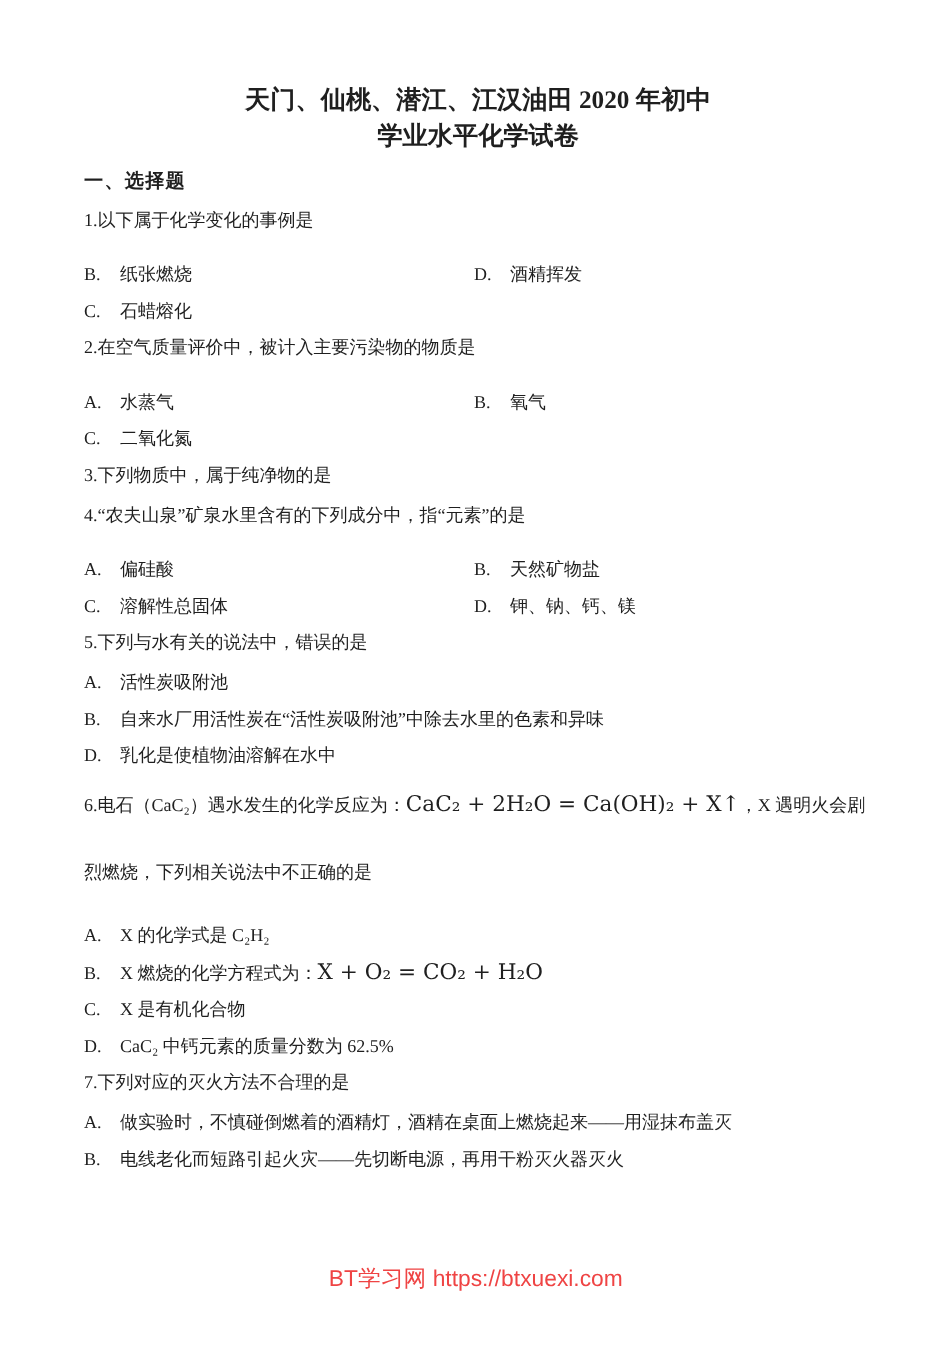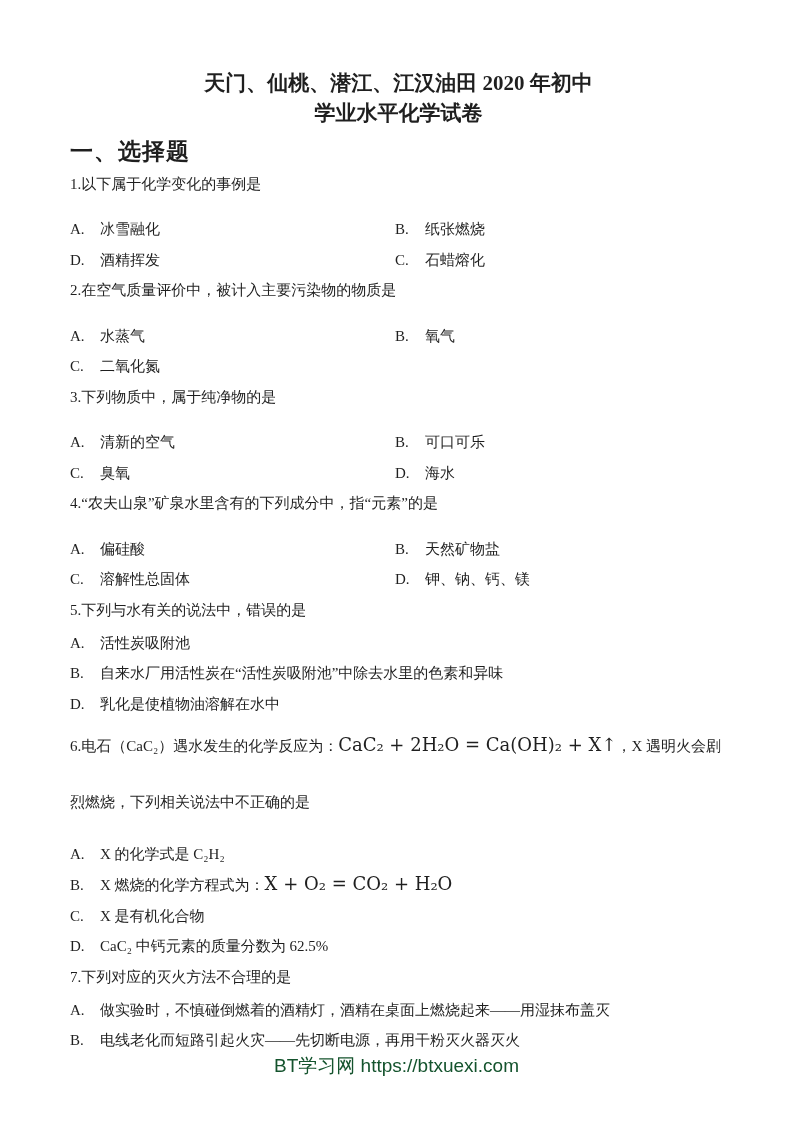--- a/index.html
+++ b/index.html
@@ -16,21 +16,21 @@
   }
   .title {
     text-align: center;
     font-size: 21px;
     font-weight: bold;
     line-height: 30px;
     margin: 0;
   }
   .title.second { }
   .section-heading {
-    font-size: 23px;
+    font-size: 16px;
     font-weight: bold;
     line-height: 20px;
     margin: 14px 0 0 0;
     letter-spacing: 1px;
   }
   .line {
     font-size: 15px;
     line-height: 18px;
     margin-top: 12.5px;
   }
@@ -51,60 +51,53 @@
     line-height: 56px;
     margin-top: 4px;
   }
   .footer {
     position: absolute;
     left: 0; right: 0;
     top: 1053px;
     text-align: center;
     font-family: "Liberation Sans", sans-serif;
     font-size: 19px;
-    color: #14532d;
+    color: #ef4444;
   }
 </style>
 </head>
 <body>
 
 <div class="content">
 
   <h1 class="title">天门、仙桃、潜江、江汉油田 2020 年初中</h1>
   <h1 class="title second">学业水平化学试卷</h1>
 
   <h2 class="section-heading">一、选择题</h2>
 
   <section>
     <p class="line">1.以下属于化学变化的事例是</p>
     <div class="optgrid">
-      <div class="line"><span class="letter">A.</span><span>冰雪融化</span></div>
       <div class="line"><span class="letter">B.</span><span>纸张燃烧</span></div>
       <div class="line"><span class="letter">D.</span><span>酒精挥发</span></div>
       <div class="line"><span class="letter">C.</span><span>石蜡熔化</span></div>
     </div>
   </section>
 
   <section>
     <p class="line">2.在空气质量评价中，被计入主要污染物的物质是</p>
     <div class="optgrid">
       <div class="line"><span class="letter">A.</span><span>水蒸气</span></div>
       <div class="line"><span class="letter">B.</span><span>氧气</span></div>
       <div class="line"><span class="letter">C.</span><span>二氧化氮</span></div>
     </div>
   </section>
 
   <section>
     <p class="line">3.下列物质中，属于纯净物的是</p>
-    <div class="optgrid">
-      <div class="line"><span class="letter">A.</span><span>清新的空气</span></div>
-      <div class="line"><span class="letter">B.</span><span>可口可乐</span></div>
-      <div class="line"><span class="letter">C.</span><span>臭氧</span></div>
-      <div class="line"><span class="letter">D.</span><span>海水</span></div>
-    </div>
   </section>
 
   <section>
     <p class="line">4.“农夫山泉”矿泉水里含有的下列成分中，指“元素”的是</p>
     <div class="optgrid">
       <div class="line"><span class="letter">A.</span><span>偏硅酸</span></div>
       <div class="line"><span class="letter">B.</span><span>天然矿物盐</span></div>
       <div class="line"><span class="letter">C.</span><span>溶解性总固体</span></div>
       <div class="line"><span class="letter">D.</span><span>钾、钠、钙、镁</span></div>
     </div>

